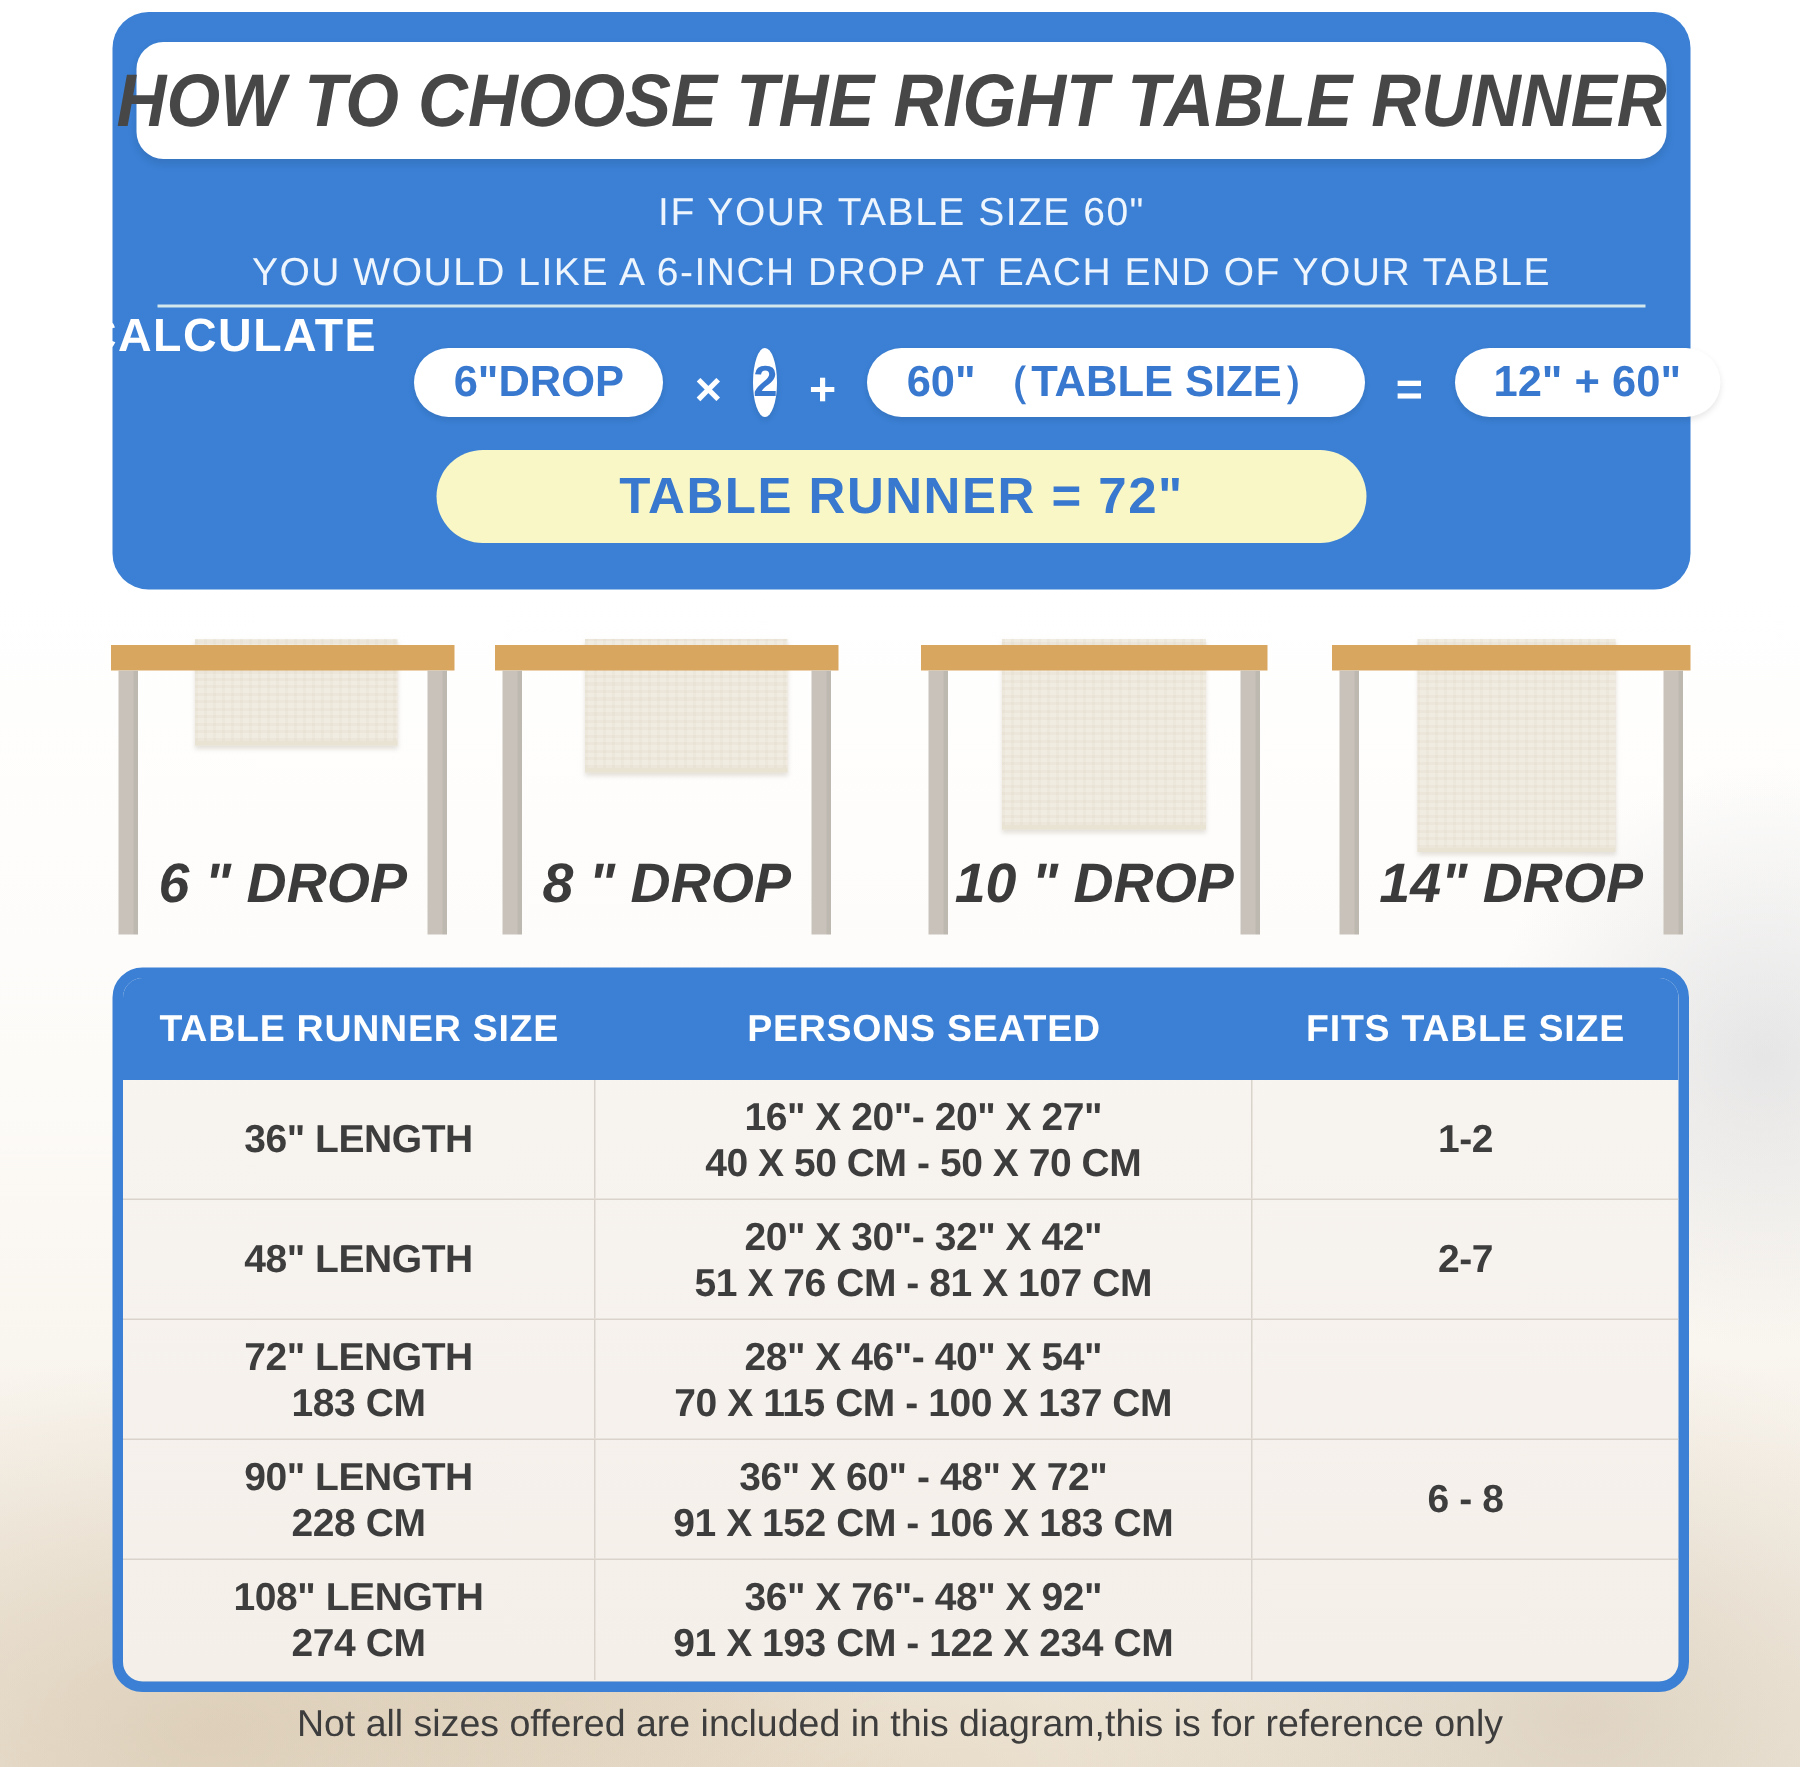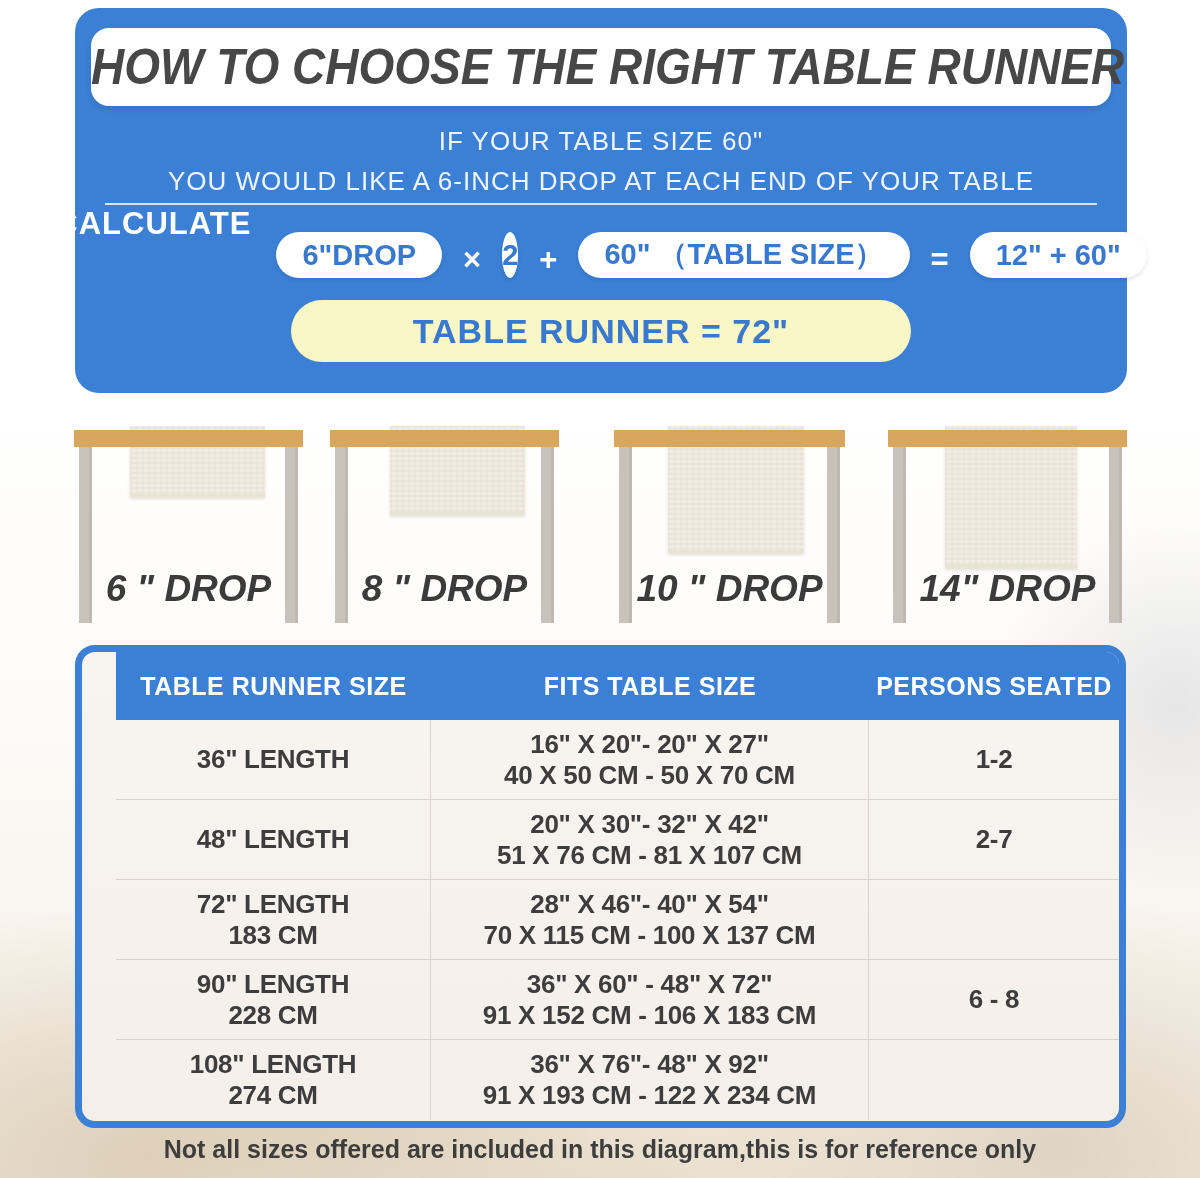--- a/index.html
+++ b/index.html
@@ -24,21 +24,21 @@
   }
 
   
   .top-panel {
     position:absolute; left:75px; top:8px; width:1052px; height:385px;
     background:#3b80d5; border-radius:24px;
   }
   .title-banner {
     position:absolute; left:16px; right:16px; top:20px; height:78px;
     background:#ffffff; border-radius:18px;
-    display:flex; align-items:center; justify-content:flex-start;
+    display:flex; align-items:center; justify-content:flex-end;
     box-shadow:0 3px 6px rgba(0,0,0,0.10);
   }
   .title-banner span {
     font-size:46px; font-weight:bold; font-style:italic;
     color:#474747; white-space:nowrap; transform:scaleY(1.08);
   }
   .intro { position:absolute; top:118px; left:0; right:0; text-align:center; color:#eef5fd; }
   .intro .l1 { font-size:26px; letter-spacing:1px; }
   .intro .l2 { font-size:26px; margin-top:9px; letter-spacing:1px; }
   .panel-divider {
@@ -88,40 +88,39 @@
   .fig1 { left:74px;  width:229px; } .fig1 .runner { left:56px; width:135px; height:71px; }
   .fig2 { left:330px; width:229px; } .fig2 .runner { left:60px; width:135px; height:89px; }
   .fig3 { left:614px; width:231px; } .fig3 .runner { left:54px; width:136px; height:127px; }
   .fig4 { left:888px; width:239px; } .fig4 .runner { left:57px; width:132px; height:142px; }
 
   
   .size-card {
     position:absolute; left:75px; top:645px; width:1051px; height:483px;
     border:7px solid #3b80d5; border-radius:20px; overflow:hidden;
     background:linear-gradient(180deg,#f8f4f0 0%, #f4efe9 100%);
-    padding-left:34px;
   }
   .size-head {
     display:grid; grid-template-columns:315px 438px 1fr; height:68px;
     background:#3b80d5; align-items:center;
   }
   .size-head div {
     text-align:center; color:#ffffff; font-weight:bold; font-size:25px; letter-spacing:0.5px;
   }
   .size-body .row { display:grid; grid-template-columns:315px 438px 1fr; height:80px; border-bottom:1px solid #d9d3cb; }
   .size-body .row:last-child { border-bottom:none; }
   .cell {
     display:flex; flex-direction:column; justify-content:center; text-align:center;
     font-weight:bold; color:#3d3d3d; font-size:26px; line-height:31px; letter-spacing:-0.3px;
   }
   .cell.b1, .cell.b2 { border-right:1px solid #d9d3cb; }
 
   .footnote {
     position:absolute; left:0; right:0; top:1135px; text-align:center;
-    font-weight:bold; font-size:25px; color:#3d3d3d;
+    font-weight:normal; font-size:25px; color:#3d3d3d;
   }
 </style>
 </head>
 <body>
 
 <div class="photo-bg"></div>
 
 <div class="top-panel">
   <div class="title-banner">
     <span>HOW TO CHOOSE THE RIGHT TABLE RUNNER</span>
@@ -169,22 +168,22 @@
   <div class="runner"></div>
   <div class="tabletop"></div>
   <div class="leg leg-left"></div>
   <div class="leg leg-right"></div>
   <div class="drop-label">14" DROP</div>
 </div>
 
 <div class="size-card">
   <div class="size-head">
     <div>TABLE RUNNER SIZE</div>
+    <div>PERSONS SEATED</div>
     <div>FITS TABLE SIZE</div>
-    <div>PERSONS SEATED</div>
   </div>
   <div class="size-body">
     <div class="row">
       <div class="cell b1">
         <span>36" LENGTH</span>
       </div>
       <div class="cell b2">
         <span>16" X 20"- 20" X 27"</span>
         <span>40 X 50 CM - 50 X 70 CM</span>
       </div>

